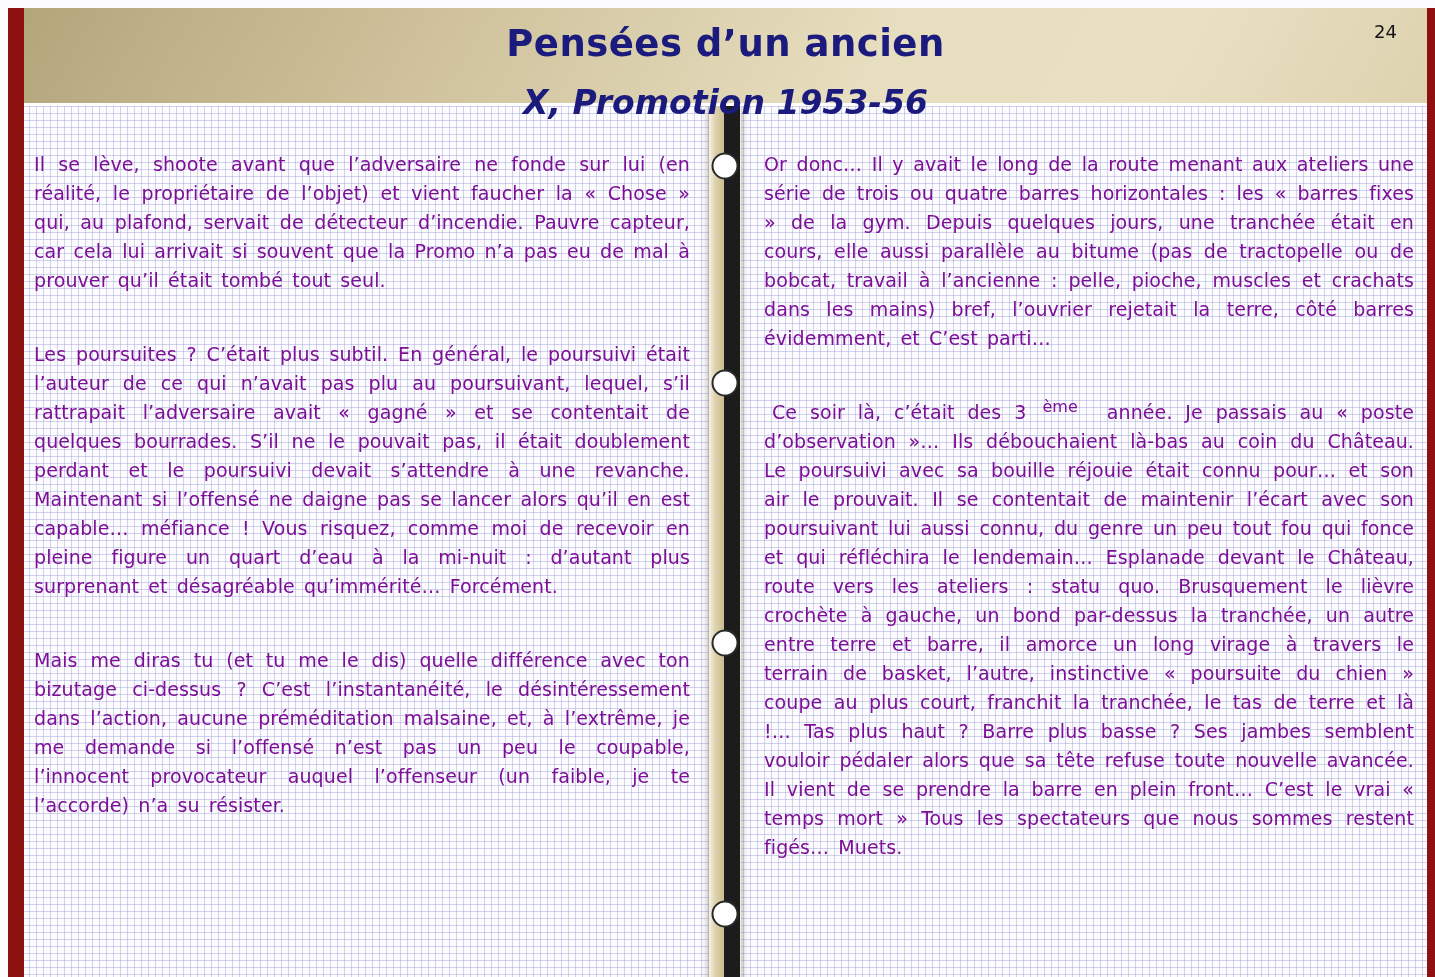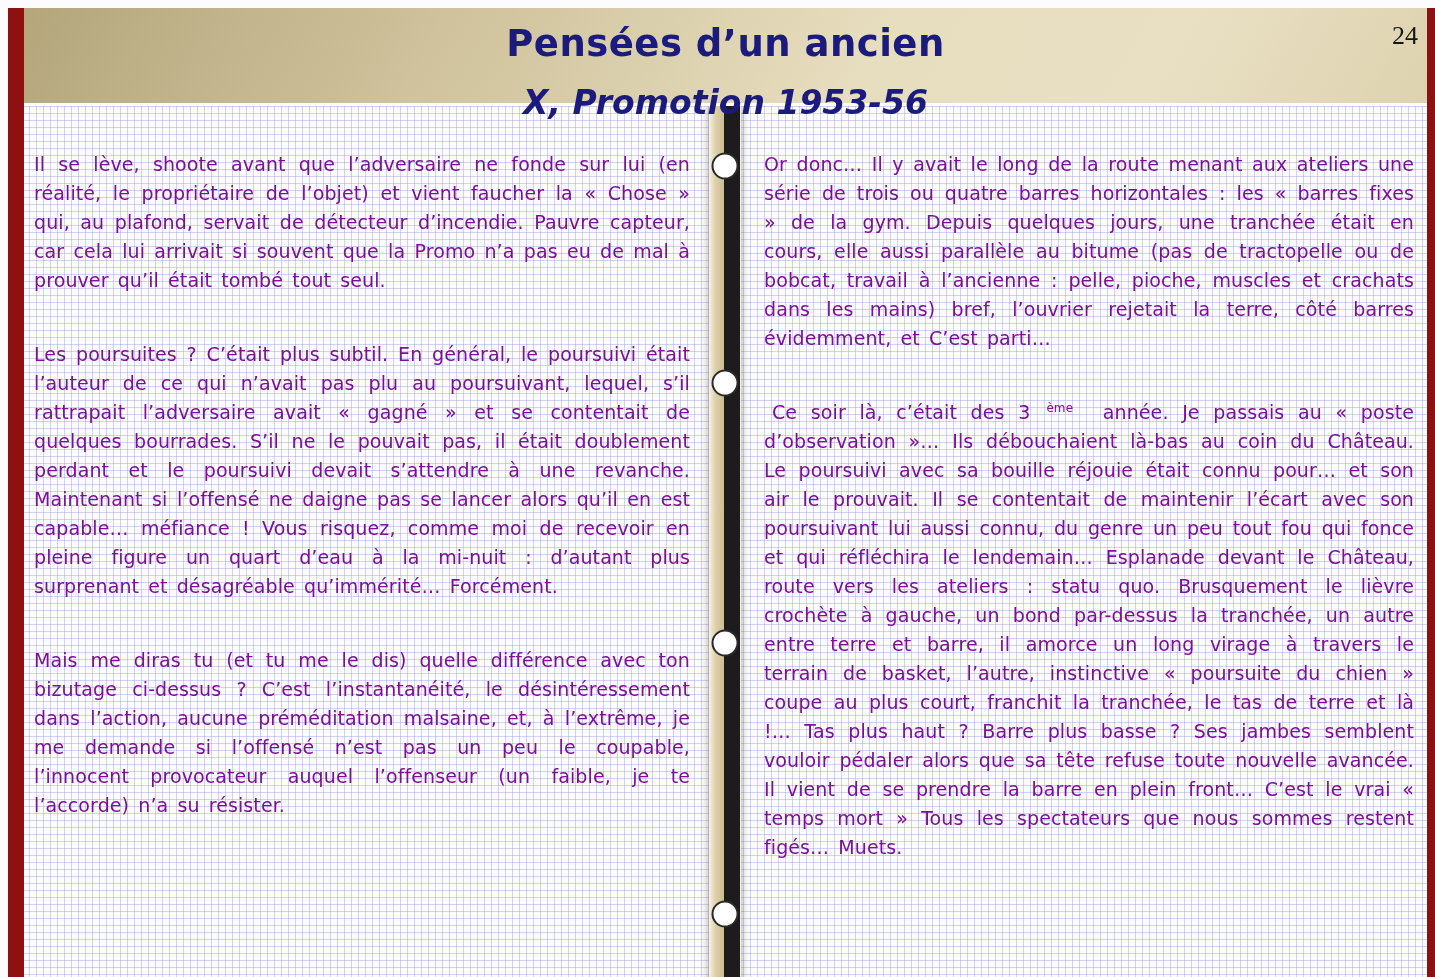--- a/index.html
+++ b/index.html
@@ -22,22 +22,22 @@
   }
   .title {
     padding-top: 6px; font-size: 37px; font-weight: bold;
     color: #1b1b7e; letter-spacing: 0.5px;
   }
   .subtitle {
     margin-top: 2px; font-size: 33px; font-weight: bold; font-style: italic;
     color: #1b1b7e;
   }
   .page-number {
-    position: absolute; top: 5px; right: 17px;
-    font-size: 26px; color: #151515; font-style: normal; font-weight: normal; font-family: Liberation Serif, serif;
+    position: absolute; top: 5px; right: 38px;
+    font-size: 18px; color: #151515; font-style: normal; font-weight: normal;
   }
 
   
   .paper {
     position: absolute; left: 0; right: 0; top: 98px; bottom: 0;
     background-color: #fcfcff;
     background-image:
       linear-gradient(to right,  rgba(148,148,214,0.40) 1px, transparent 1px),
       linear-gradient(to bottom, rgba(148,148,214,0.40) 1px, transparent 1px);
     background-size: 7px 7px;
@@ -47,21 +47,21 @@
   
   .col {
     position: absolute; top: 28px;
     color: #7d0f96;
     font-size: 19px; line-height: 29px;
     text-align: justify; word-spacing: 3px; letter-spacing: 0.1px;
   }
   .col p { margin-bottom: 29px; }
   .col-left  { left: 10px;  width: 688px; }
   .col-right { left: 740px; width: 682px; }
-  sup { font-size: 12px; line-height: 0; }
+  sup { font-size: 16px; line-height: 0; }
 
   
   .binding {
     position: absolute; top: 0; bottom: 0; left: 701px; width: 32px;
     background: linear-gradient(to right,
       #f6f2e4 0%, #ddd1ab 20%, #cfc197 42%, #cabc90 50%,
       #cfc197 58%, #ddd1ab 80%, #f6f2e4 100%);
     box-shadow: -3px 0 5px rgba(90,80,50,0.25), 3px 0 5px rgba(90,80,50,0.25);
     z-index: 10;
   }

